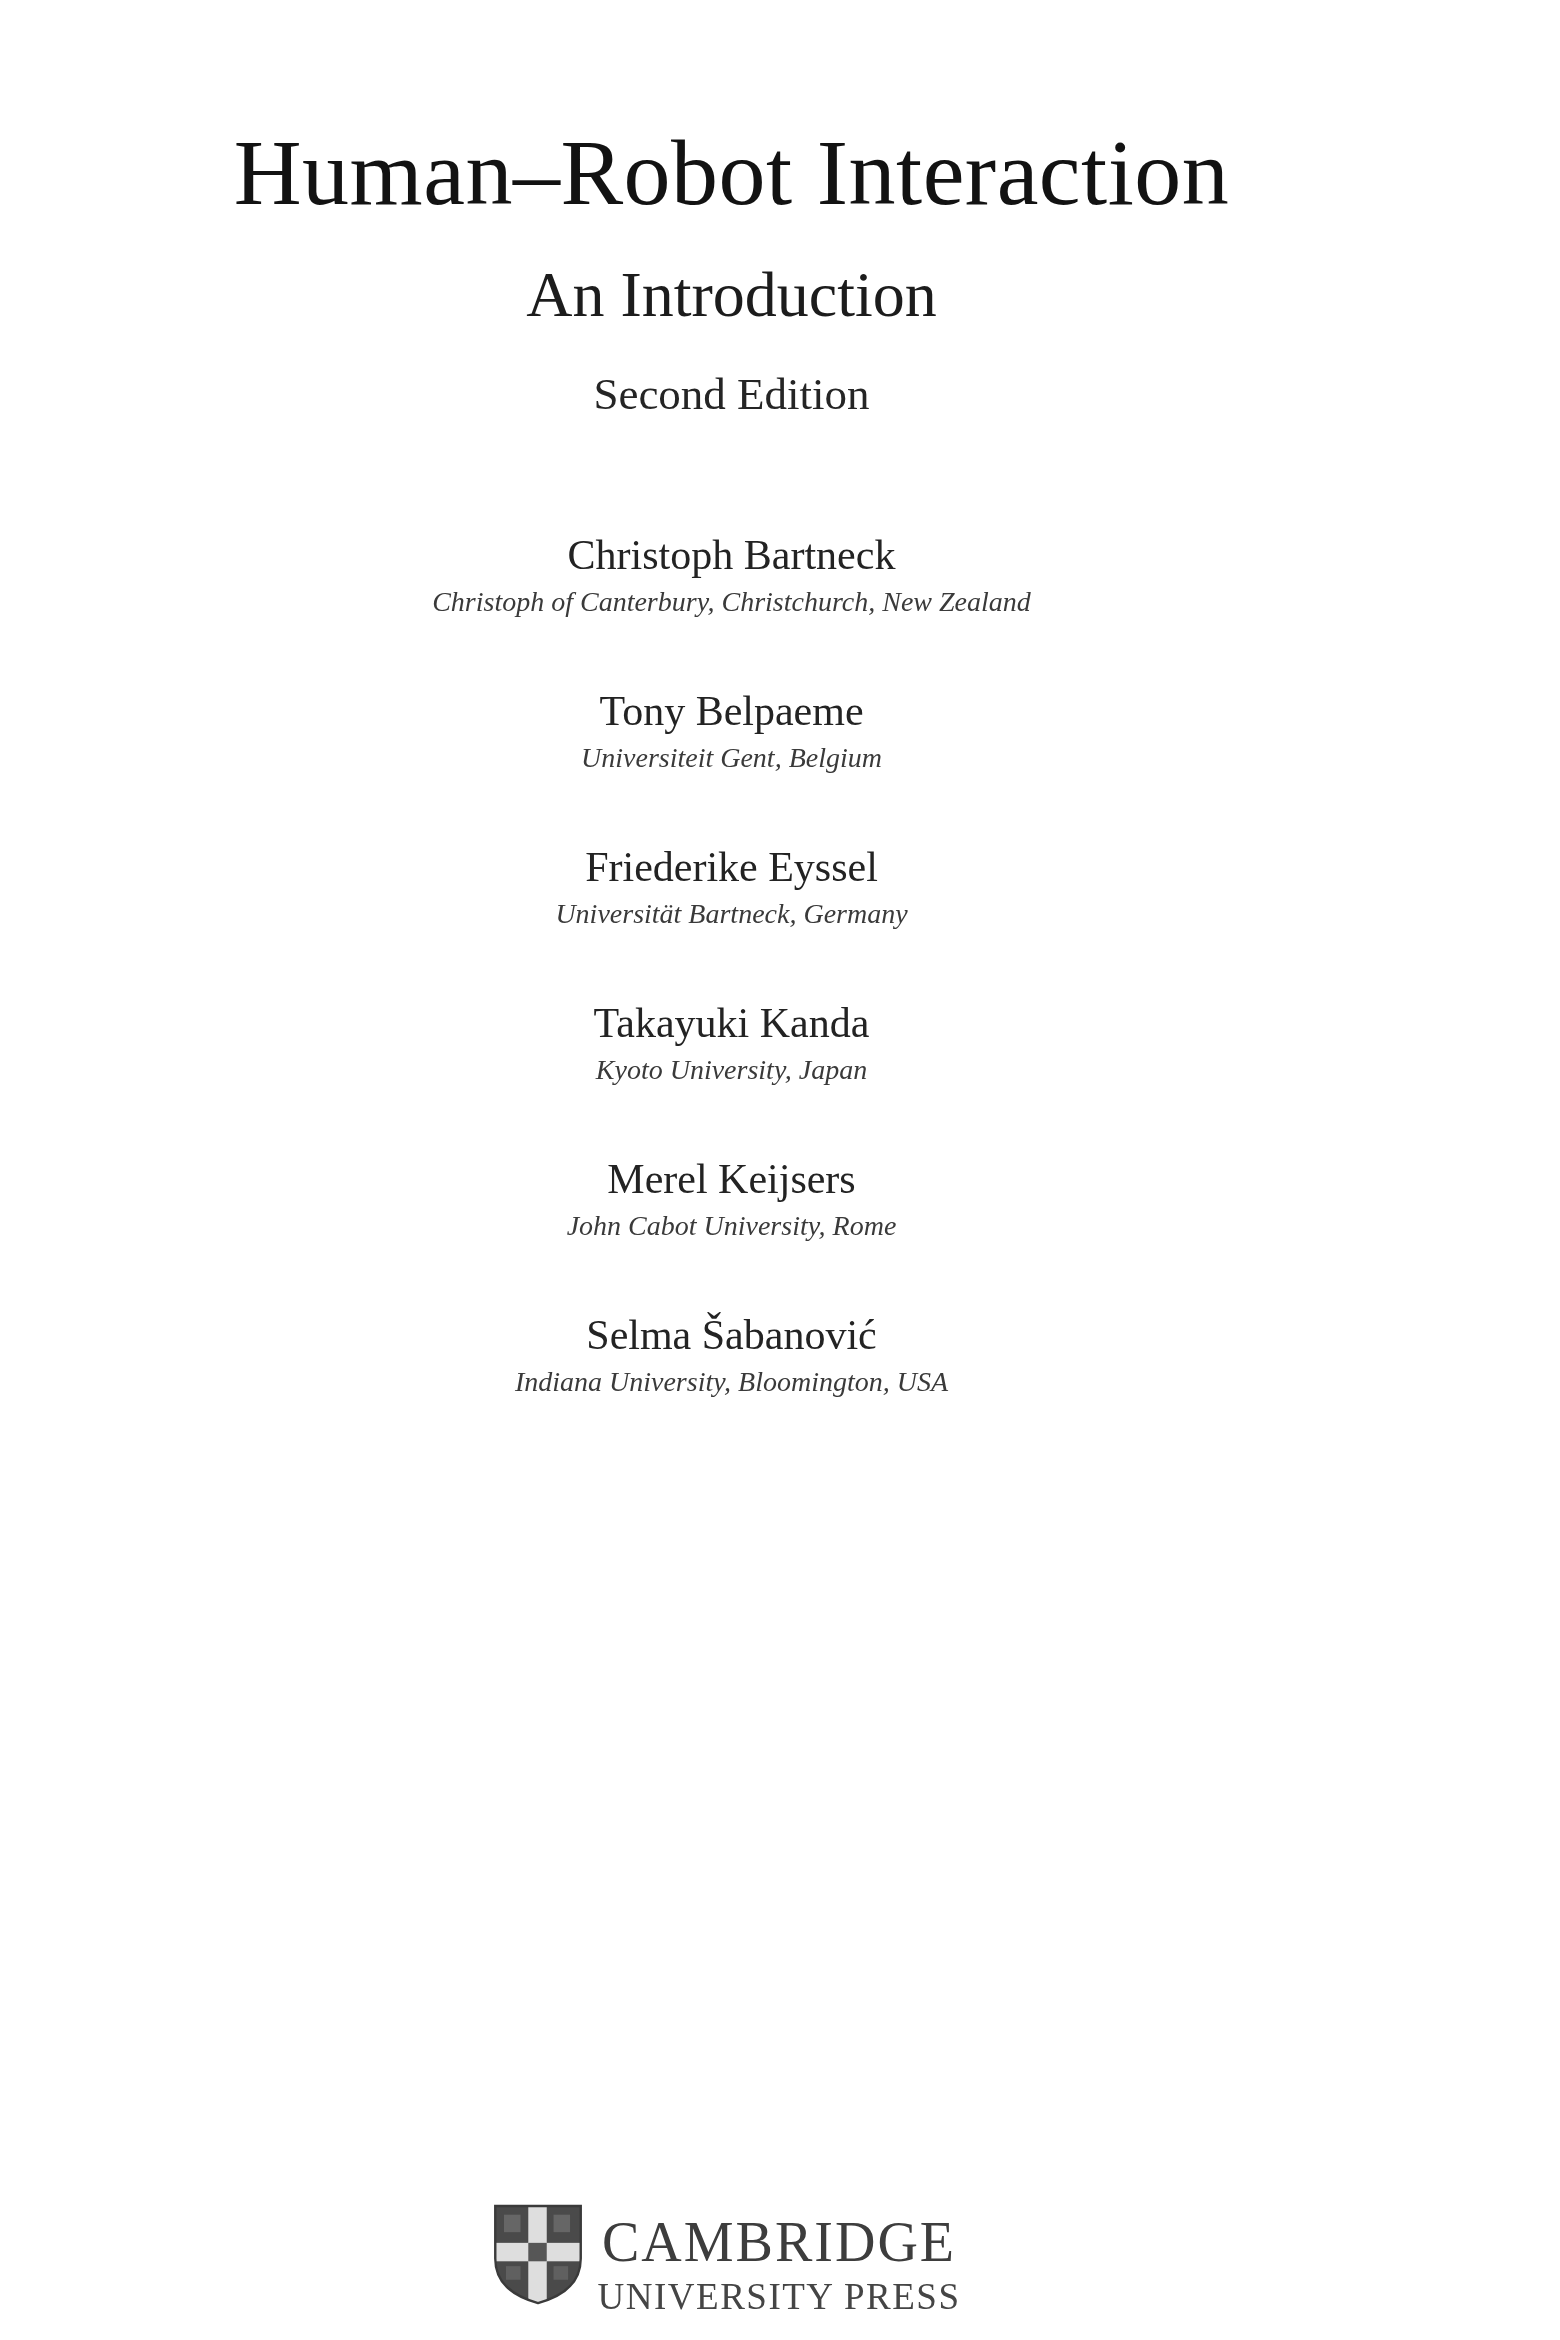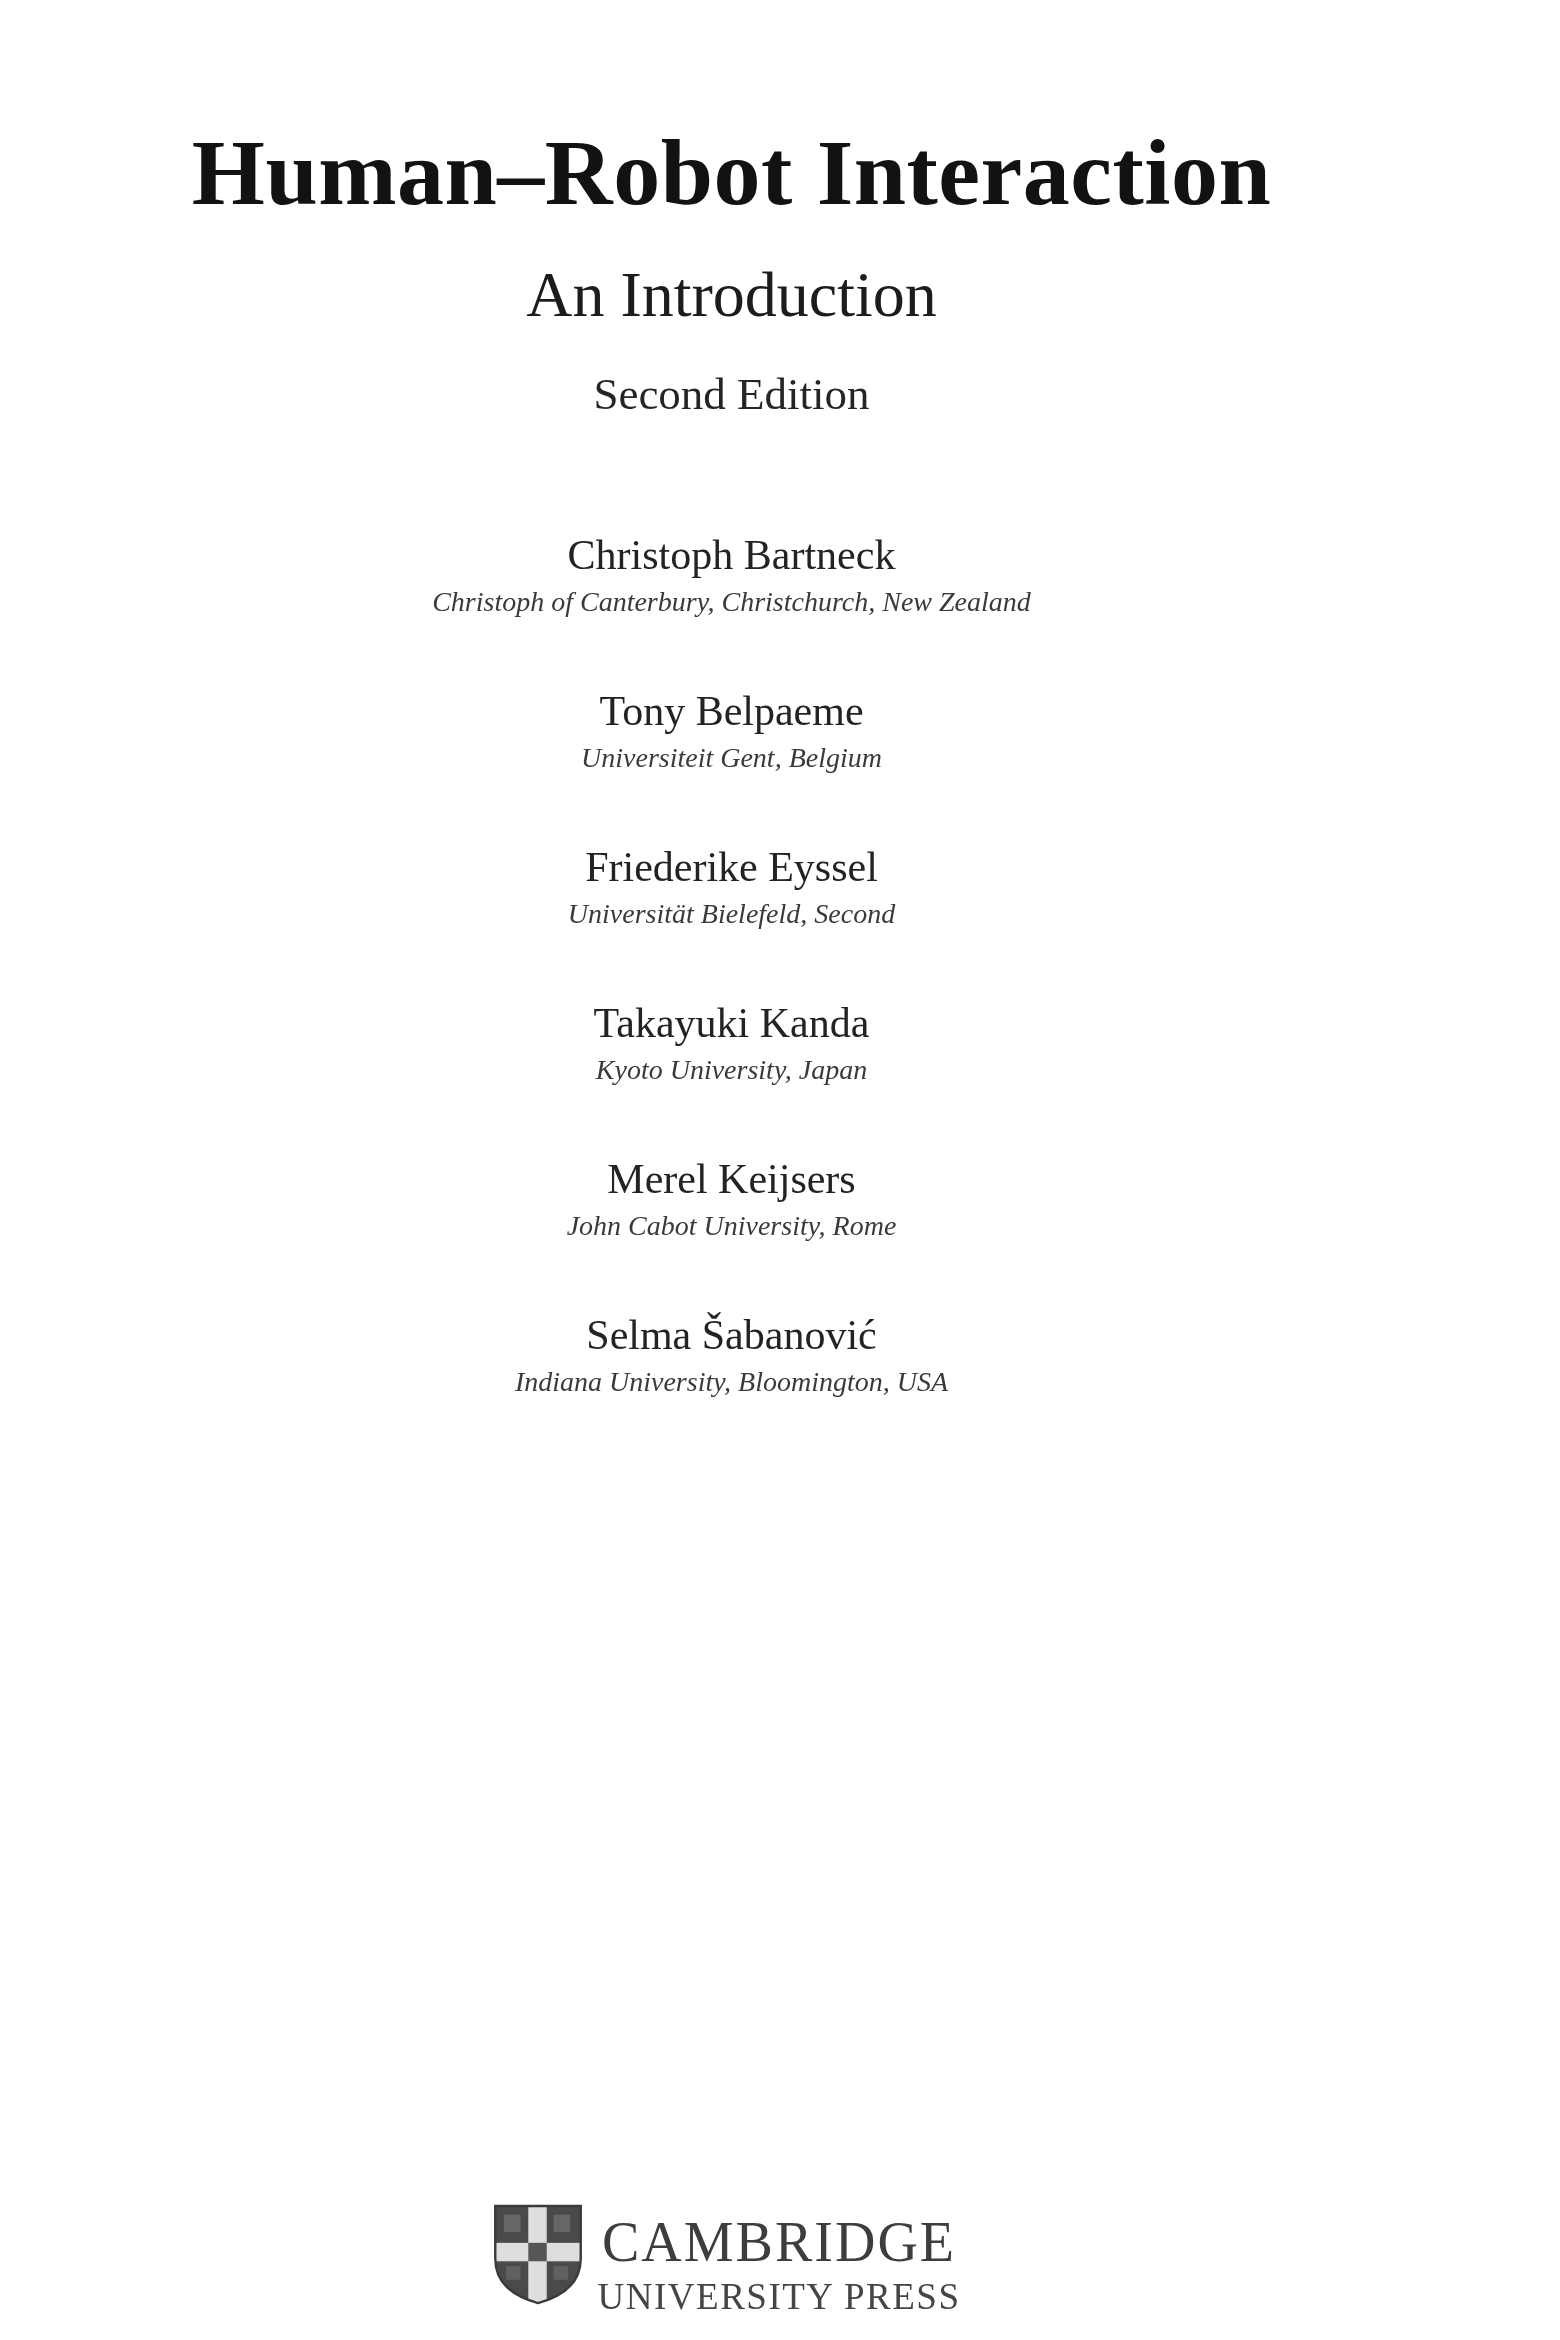--- a/index.html
+++ b/index.html
@@ -24,21 +24,21 @@
     text-align: center;
     filter: blur(0.6px); 
   }
   .title {
     position: absolute;
     top: 125px;
     left: 0;
     width: 100%;
     margin: 0;
     font-size: 94px;
-    font-weight: 700;
+    font-weight: 400;
     letter-spacing: 0.5px;
     color: #121212;
     line-height: 1;
   }
   .subtitle {
     position: absolute;
     top: 263px;
     left: 0;
     width: 100%;
     font-size: 64px;
@@ -122,21 +122,21 @@
       <div class="author-affiliation">Christoph of Canterbury, Christchurch, New Zealand</div>
     </div>
 
     <div class="author-block">
       <div class="author-name">Tony Belpaeme</div>
       <div class="author-affiliation">Universiteit Gent, Belgium</div>
     </div>
 
     <div class="author-block">
       <div class="author-name">Friederike Eyssel</div>
-      <div class="author-affiliation">Universität Bielefeld, Second</div>
+      <div class="author-affiliation">Universität Bartneck, Germany</div>
     </div>
 
     <div class="author-block">
       <div class="author-name">Takayuki Kanda</div>
       <div class="author-affiliation">Kyoto University, Japan</div>
     </div>
 
     <div class="author-block">
       <div class="author-name">Merel Keijsers</div>
       <div class="author-affiliation">John Cabot University, Rome</div>

